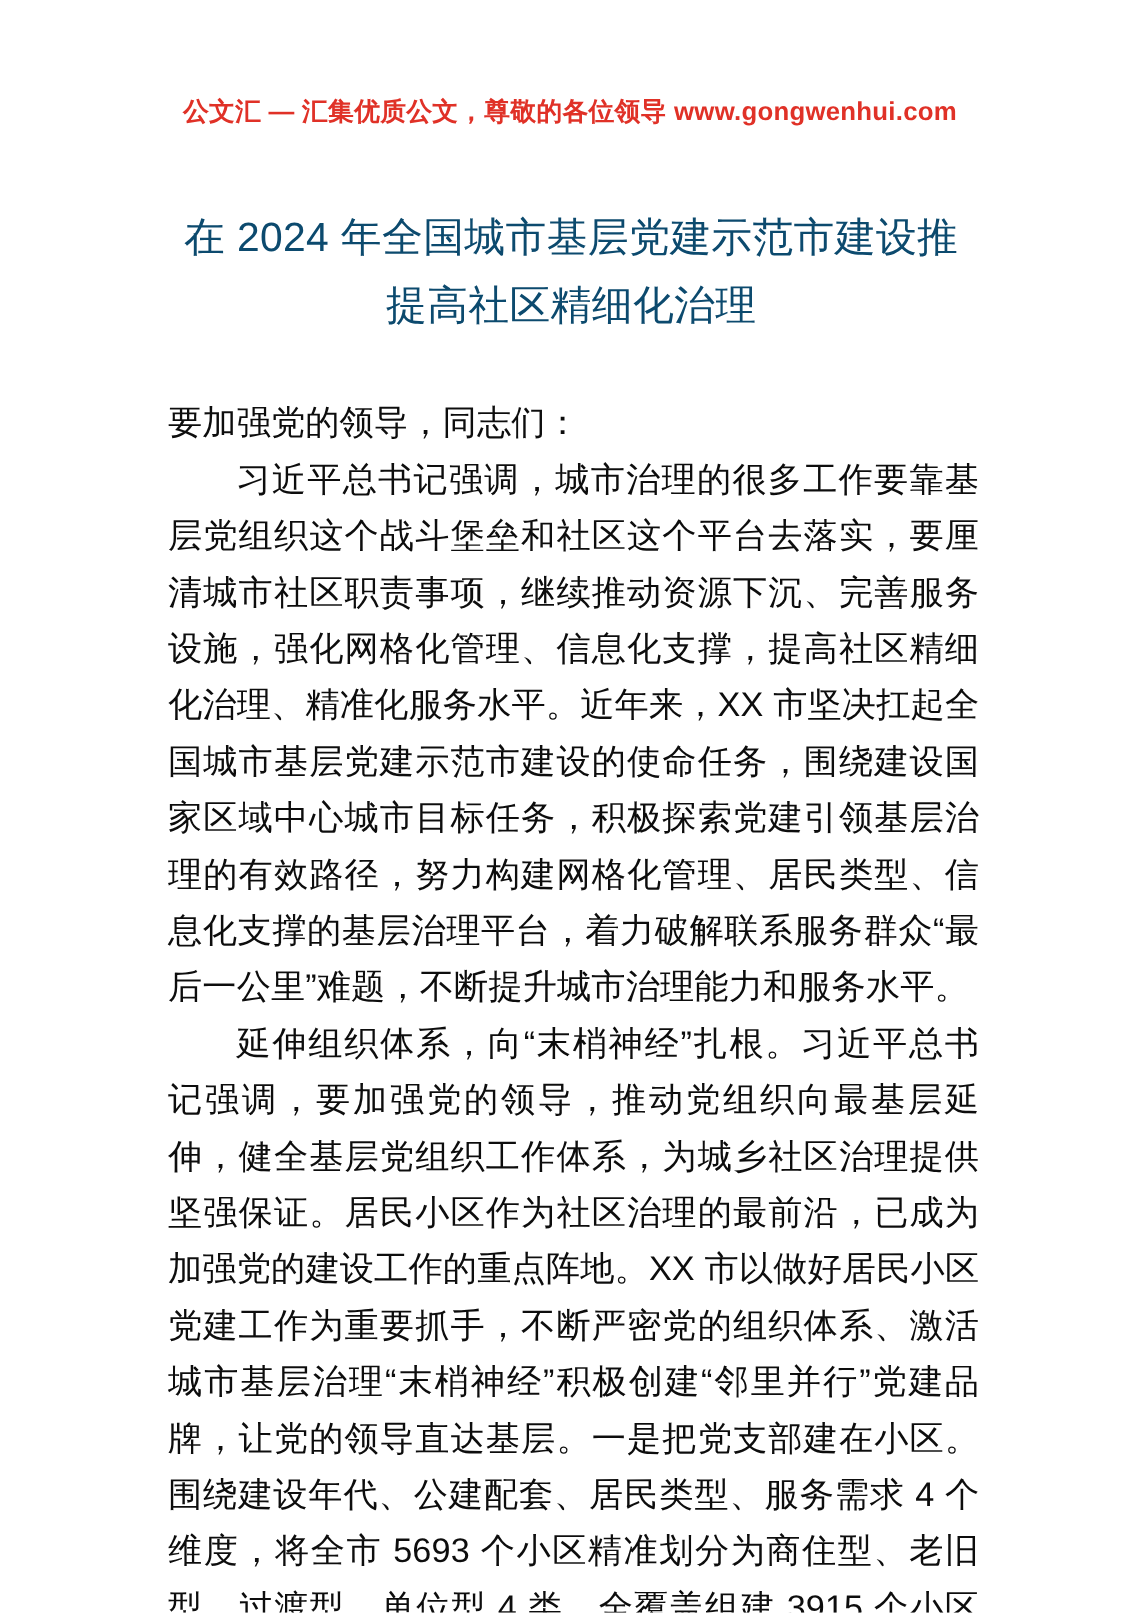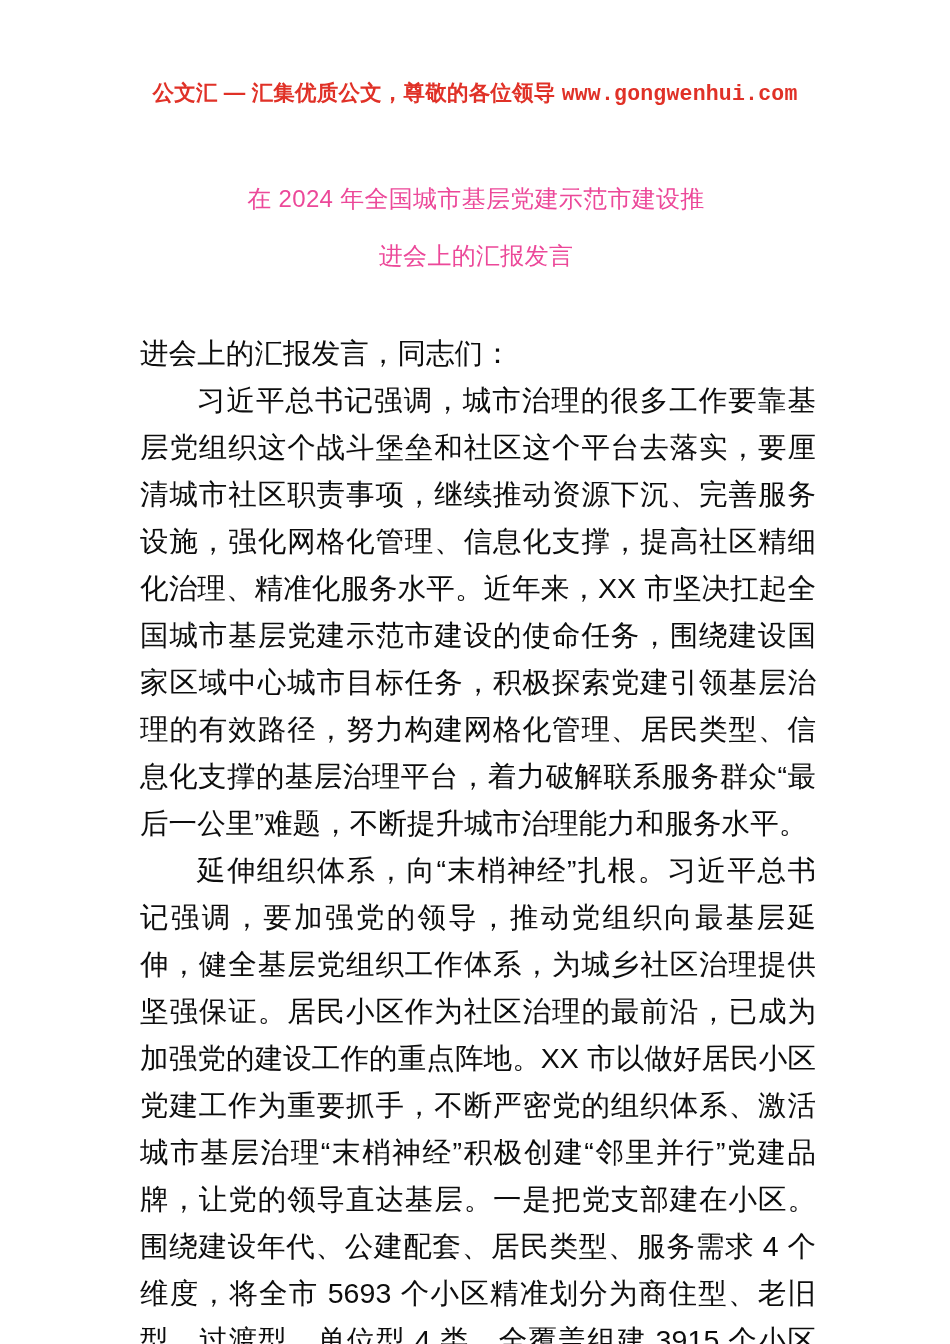--- a/index.html
+++ b/index.html
@@ -29,36 +29,36 @@
     left: 0;
     width: 950px;
     text-align: center;
     font-size: 21.5px;
     font-weight: 700;
     letter-spacing: 0.2px;
     color: #e03127;
     white-space: nowrap;
   }
   .watermark .wm-url {
-    font-family: Liberation Mono, monospace;
+    font-family: Liberation Sans, sans-serif;
     font-weight: 600;
   }
 
   
   .doc-title {
     position: absolute;
     top: 170px;
     left: 140px;
     width: 672px;
     text-align: center;
-    font-size: 24px;
+    font-size: 34px;
     line-height: 57px;
     font-weight: 400;
     letter-spacing: 0.3px;
-    color: #ec4899;
+    color: #0c4a6e;
   }
   .doc-title .tline {
     display: block;
   }
 
   
   .body-text {
     position: absolute;
     top: 330px;
     left: 140px;
@@ -87,22 +87,22 @@
 
 <div class="page">
 
   <div class="watermark">
     <span>公文汇 — 汇集优质公文，尊敬的各位领导</span>
     <span class="wm-url">www.gongwenhui.com</span>
   </div>
 
   <div class="doc-title">
     <span class="tline">在 2024 年全国城市基层党建示范市建设推</span>
-    <span class="tline">进会上的汇报发言</span>
+    <span class="tline">提高社区精细化治理</span>
   </div>
 
   <div class="body-text">
-    <p class="flush">进会上的汇报发言，同志们：</p>
+    <p class="flush">要加强党的领导，同志们：</p>
     <p class="indent">习近平总书记强调，城市治理的很多工作要靠基层党组织这个战斗堡垒和社区这个平台去落实，要厘清城市社区职责事项，继续推动资源下沉、完善服务设施，强化网格化管理、信息化支撑，提高社区精细化治理、精准化服务水平。近年来，XX 市坚决扛起全国城市基层党建示范市建设的使命任务，围绕建设国家区域中心城市目标任务，积极探索党建引领基层治理的有效路径，努力构建网格化管理、居民类型、信息化支撑的基层治理平台，着力破解联系服务群众“最后一公里”难题，不断提升城市治理能力和服务水平。</p>
     <p class="indent">延伸组织体系，向“末梢神经”扎根。习近平总书记强调，要加强党的领导，推动党组织向最基层延伸，健全基层党组织工作体系，为城乡社区治理提供坚强保证。居民小区作为社区治理的最前沿，已成为加强党的建设工作的重点阵地。XX 市以做好居民小区党建工作为重要抓手，不断严密党的组织体系、激活城市基层治理“末梢神经”积极创建“邻里并行”党建品牌，让党的领导直达基层。一是把党支部建在小区。围绕建设年代、公建配套、居民类型、服务需求 4 个维度，将全市 5693 个小区精准划分为商住型、老旧型、过渡型、单位型 4 类，全覆盖组建 3915 个小区党组织，同步建立 8127 个楼栋党小组，确定 1.7 万个党员中心户。通过居民党员选、社区干部兼、上级单位派等方式选配 2674 名小区党组织书记，按照 1 名物业服务企业党员、1 名居民党员配备支部委员，建强小区战斗堡垒。</p>
   </div>
 
 </div>
 
 </body></html>

